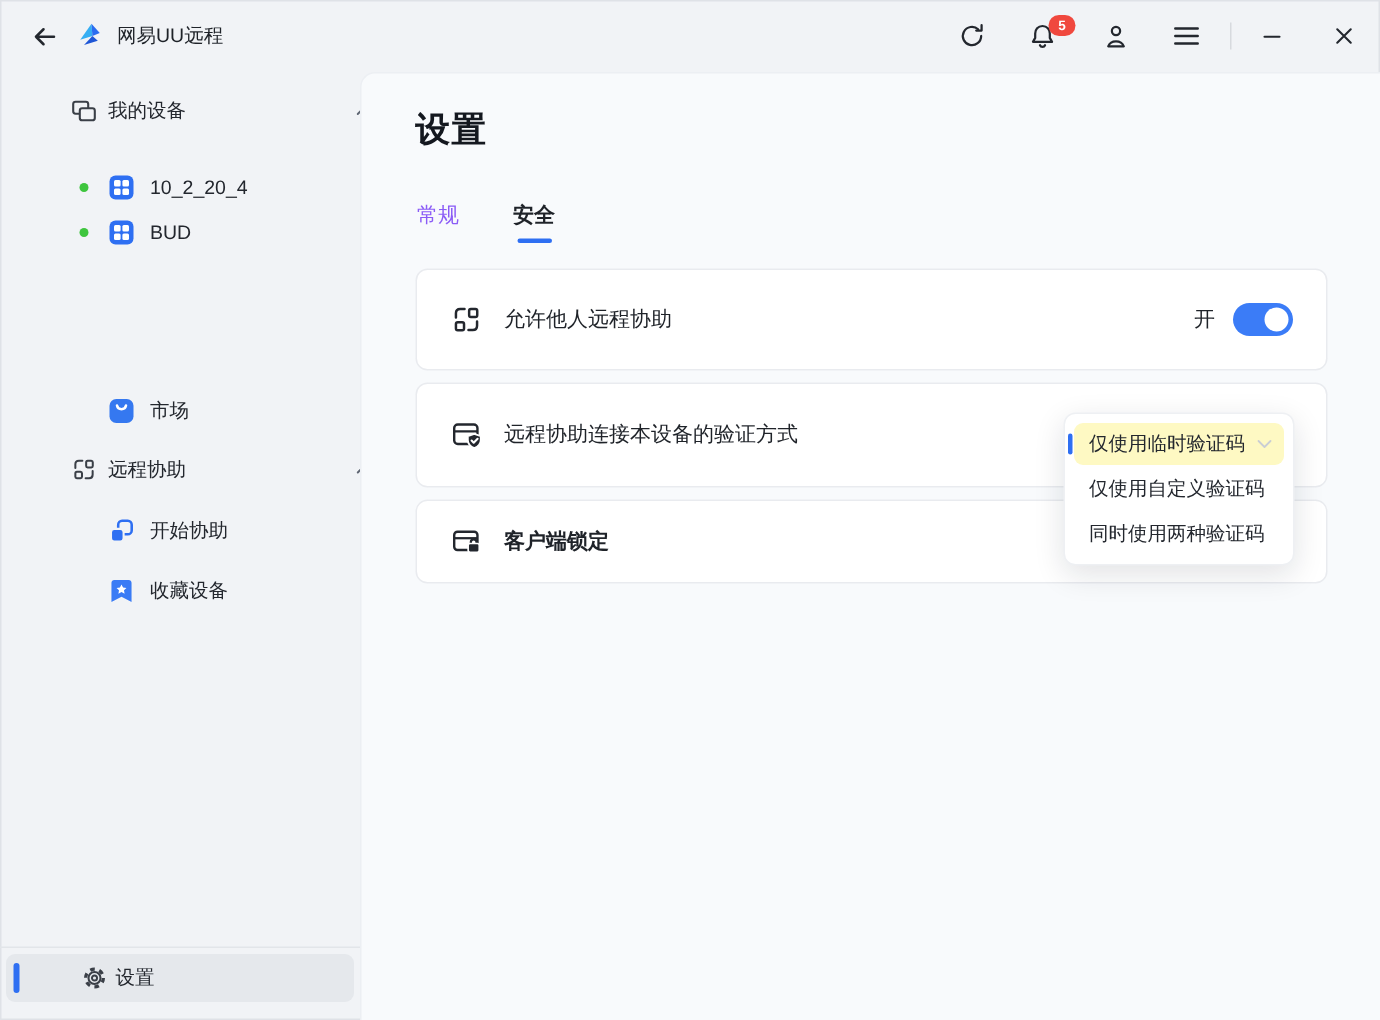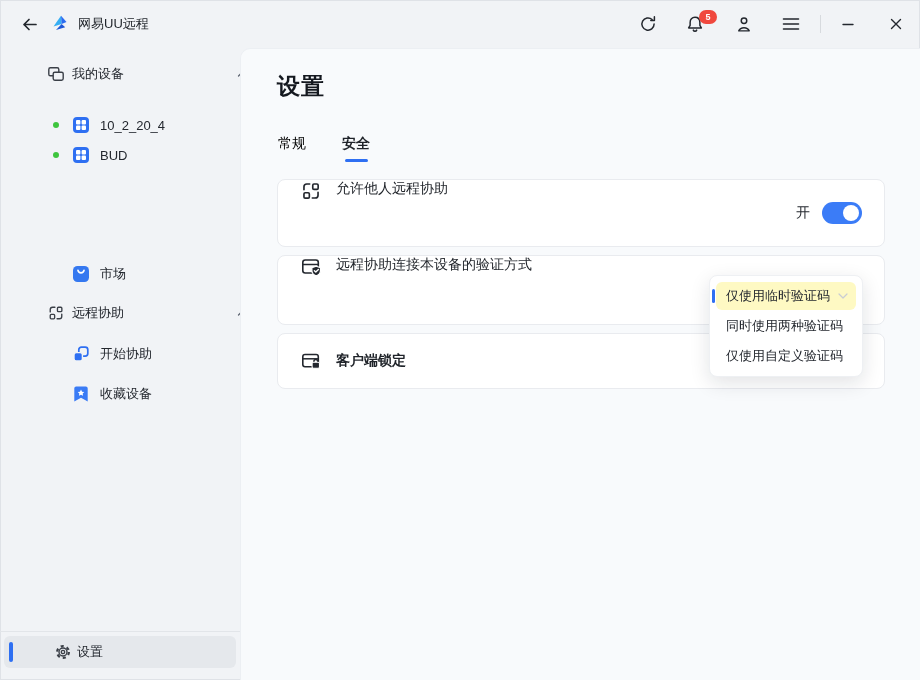--- a/index.html
+++ b/index.html
@@ -36,29 +36,29 @@
   .settings-label{position:absolute;left:73px;top:50%;transform:translateY(-50%);font-size:13px;color:#23272e;}
 
   
   .panel{
     position:absolute;left:240px;top:48px;width:680px;height:632px;
     background:#f8fafc;border-top-left-radius:10px;
     border-left:1px solid #eceff3;border-top:1px solid #eceff3;box-sizing:border-box;
   }
   .page-title{position:absolute;left:36px;top:22px;font-size:23px;font-weight:700;color:#14181f;letter-spacing:1px;}
   .tabs{position:absolute;left:37px;top:86px;display:flex;gap:36px;}
-  .tab{font-size:14px;color:#000000;}
+  .tab{font-size:14px;color:#8b5cf6;}
   .tab.active{color:#1f2329;font-weight:600;}
   .tab-underline{position:absolute;left:104px;top:110px;width:23px;height:3px;border-radius:2px;}
 
   .card{
     position:absolute;left:36px;width:608px;background:#ffffff;
     border:1px solid #e9ebef;border-radius:8px;box-sizing:border-box;
   }
-  .card-inner{display:flex;height:100%;padding:0 22px;}
+  .card-inner{display:flex;align-items:center;height:100%;padding:0 22px;}
   .card-icon{flex:0 0 auto;display:flex;margin-right:14px;}
   .card-title{font-size:14px;color:#1f2329;}
   .card-sub{font-size:12px;color:#9aa0aa;margin-top:5px;}
   .toggle-wrap{margin-left:auto;display:flex;align-items:center;gap:12px;}
   .toggle-label{font-size:14px;color:#1f2329;}
   .toggle{position:relative;width:40px;height:22px;border-radius:11px;}
   .toggle .knob{position:absolute;right:3px;top:3px;width:16px;height:16px;border-radius:50%;background:#fff;}
 
   
   .dropdown{
@@ -298,21 +298,21 @@
       <div class="dd-item selected">
         <span class="dd-bar" style="background:#2e6ff2"></span>
         <span>仅使用临时验证码</span>
         <span class="dd-chev">
           <svg width="10" height="6" viewBox="0 0 10 6">
               <path d="M1 1 L5 5 L9 1" stroke="#c9cdd4" stroke-width="1.2" fill="none" stroke-linecap="round" stroke-linejoin="round"></path>
             </svg>
         </span>
       </div>
       <div class="dd-item">
+        <span>仅使用自定义验证码</span>
+      </div>
+      <div class="dd-item">
         <span>同时使用两种验证码</span>
       </div>
-      <div class="dd-item">
-        <span>仅使用自定义验证码</span>
-      </div>
     </div>
 
   </div>
 </div>
 
 </body></html>

